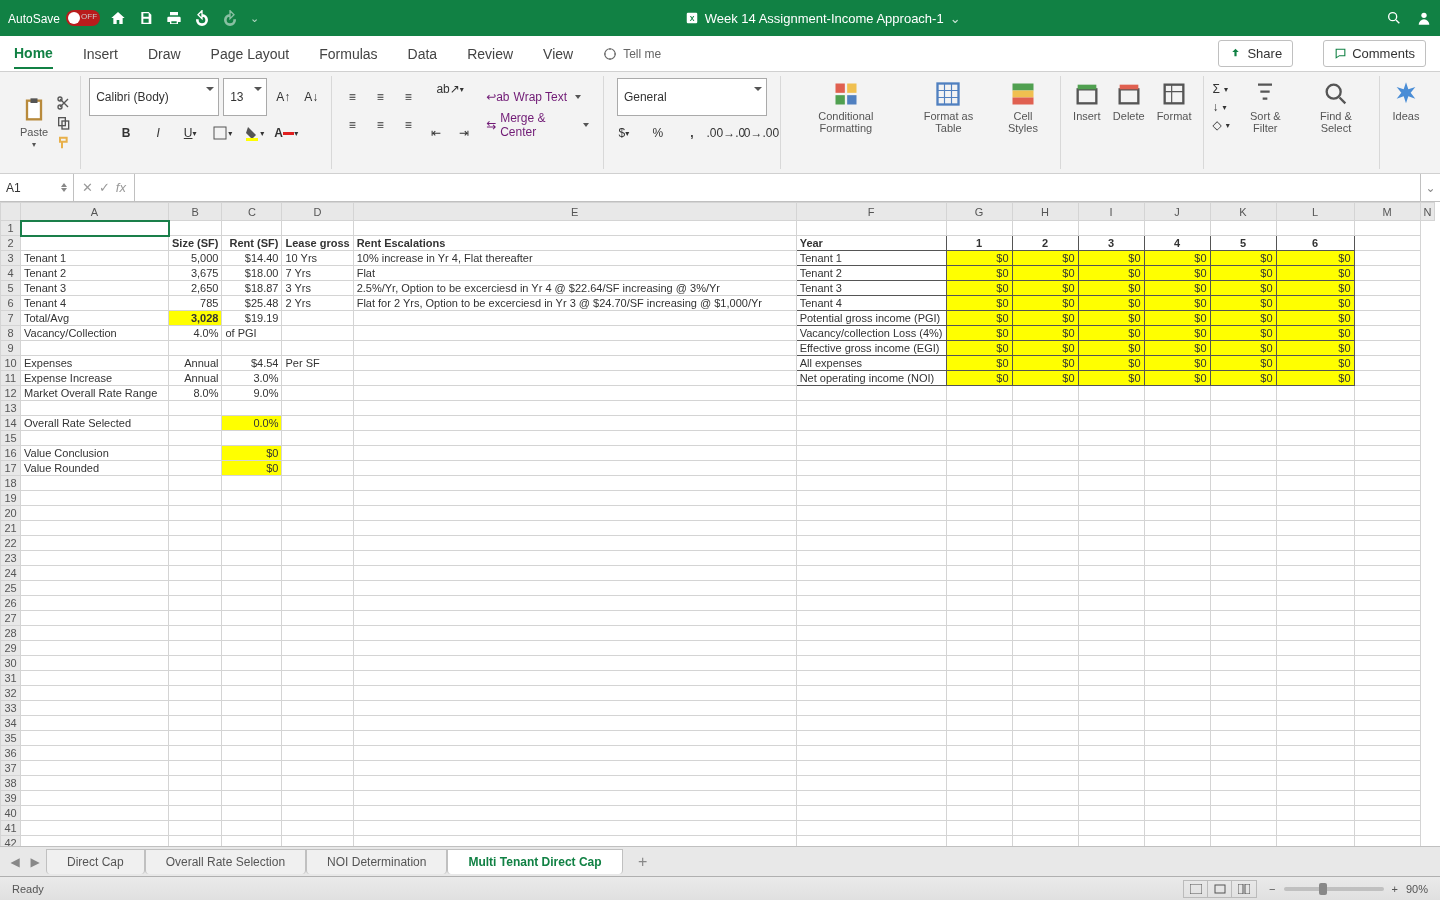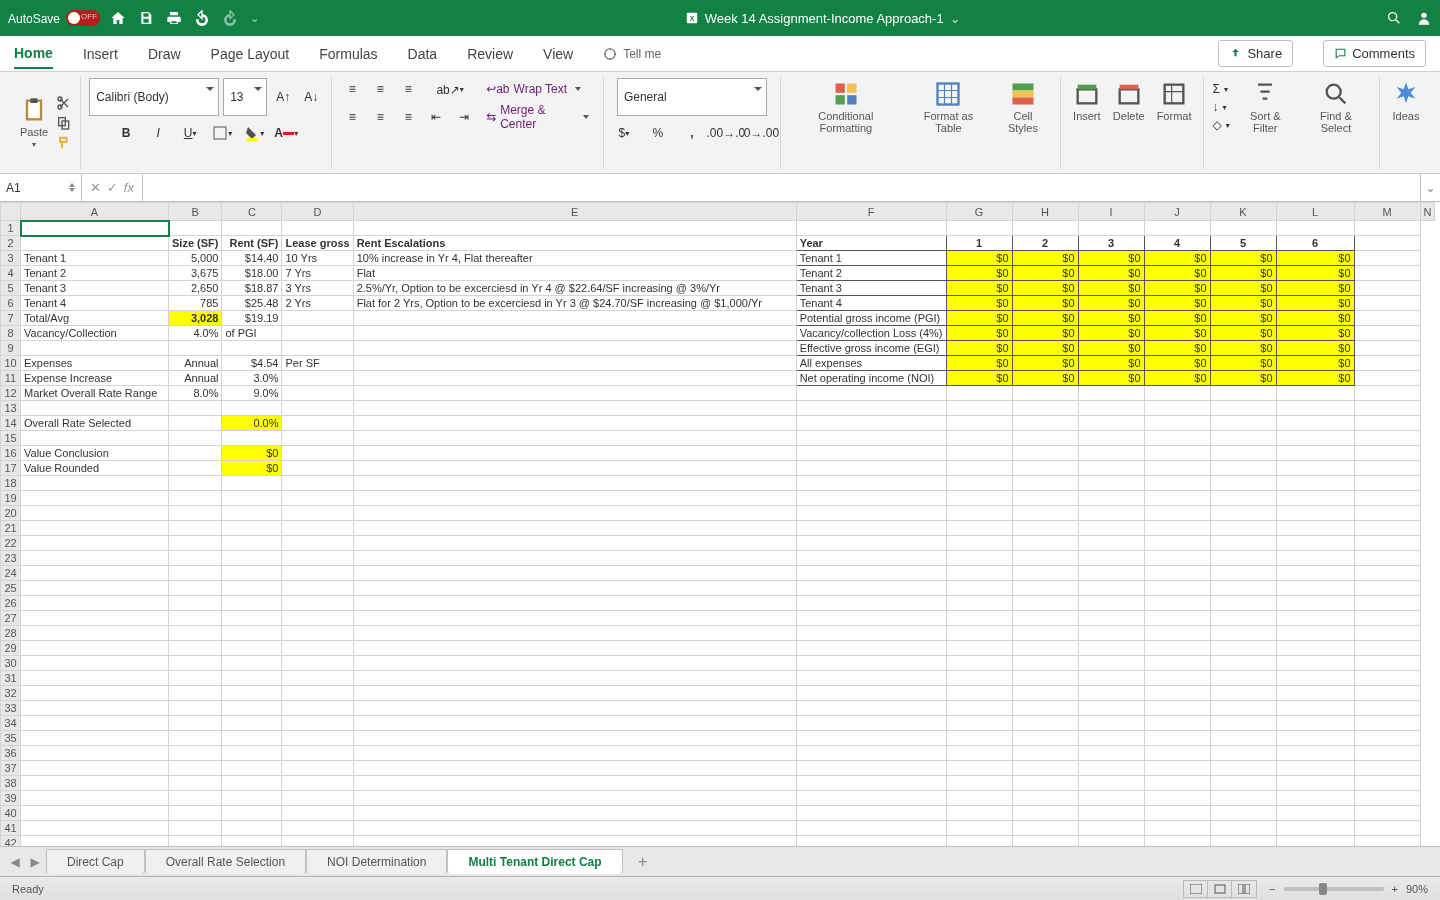--- a/index.html
+++ b/index.html
@@ -37,21 +37,21 @@
 .big-btn svg { width: 28px; height: 28px; }
 .sm-icon { width: 16px; height: 16px; cursor: pointer; fill: #555; }
 .select-box { height: 38px; border: 1px solid #aaa; background: #fff; padding: 0 18px 0 6px; font-size: 12px; position: relative; display:flex; align-items:center; }
 .select-box .arrow { position: absolute; right: 4px; top: 8px; width: 0; height: 0; border-left: 4px solid transparent; border-right: 4px solid transparent; border-top: 4px solid #555; }
 .ribbon-icon-btn { width: 24px; height: 22px; background: transparent; display:flex; align-items:center; justify-content:center; cursor:pointer; }
 .text-btn { height: 22px; padding: 0 6px; display: flex; align-items: center; gap: 4px; cursor: pointer; font-size: 12px; color: #701a75; }
 .text-btn .arrow { width: 0; height: 0; border-left: 3px solid transparent; border-right: 3px solid transparent; border-top: 4px solid #555; margin-left:4px;}
 
 
 .formula-bar { background: #fff; height: 28px; display: flex; align-items: stretch; border-bottom: 1px solid #c0c0c0; }
-.name-box { width: 82px; border-right: 1px solid #c0c0c0; display: flex; align-items:center; padding: 0 6px; position:relative; justify-content: space-between;}
+.name-box { width: 74px; border-right: 1px solid #c0c0c0; display: flex; align-items:center; padding: 0 6px; position:relative; justify-content: space-between;}
 .name-box-arrows { display:flex; flex-direction:column; gap:1px; }
 .name-box-arrows div { width:0;height:0;border-left:3px solid transparent;border-right:3px solid transparent; }
 .fx-btns { display: flex; align-items: center; gap: 6px; padding: 0 8px; border-right: 1px solid #c0c0c0; color:#999;}
 .fx-btns span { cursor: pointer; font-size:13px; }
 .fx-input { flex: 1; border: none; padding: 0 6px; font-size: 12px; outline: none; }
 
 
 .grid-area { flex: 1; overflow: hidden; background: #fff; position: relative; }
 table.sheet { border-collapse: collapse; table-layout: fixed; }
 .sheet th, .sheet td { border: 1px solid #d4d4d4; height: 15px; font-size: 11px; padding: 0 3px; white-space: nowrap; overflow: hidden; }
@@ -257,21 +257,21 @@
           <div class="ribbon-icon-btn">≡</div>
           <div class="ribbon-icon-btn">≡</div>
           <div class="ribbon-icon-btn">≡</div>
         </div>
         <div class="hstack">
           <div class="ribbon-icon-btn">≡</div>
           <div class="ribbon-icon-btn">≡</div>
           <div class="ribbon-icon-btn">≡</div>
         </div>
       </div>
-      <div class="vstack" style="gap:5px">
+      <div class="vstack" style="gap:22px">
         <div class="hstack">
           <div class="ribbon-icon-btn">ab↗ <span style="font-size:8px">▾</span></div>
         </div>
         <div class="hstack">
           <div class="ribbon-icon-btn">⇤</div>
           <div class="ribbon-icon-btn">⇥</div>
         </div>
       </div>
       <div class="vstack" style="gap:6px;align-items:flex-start">
         <div class="text-btn">

